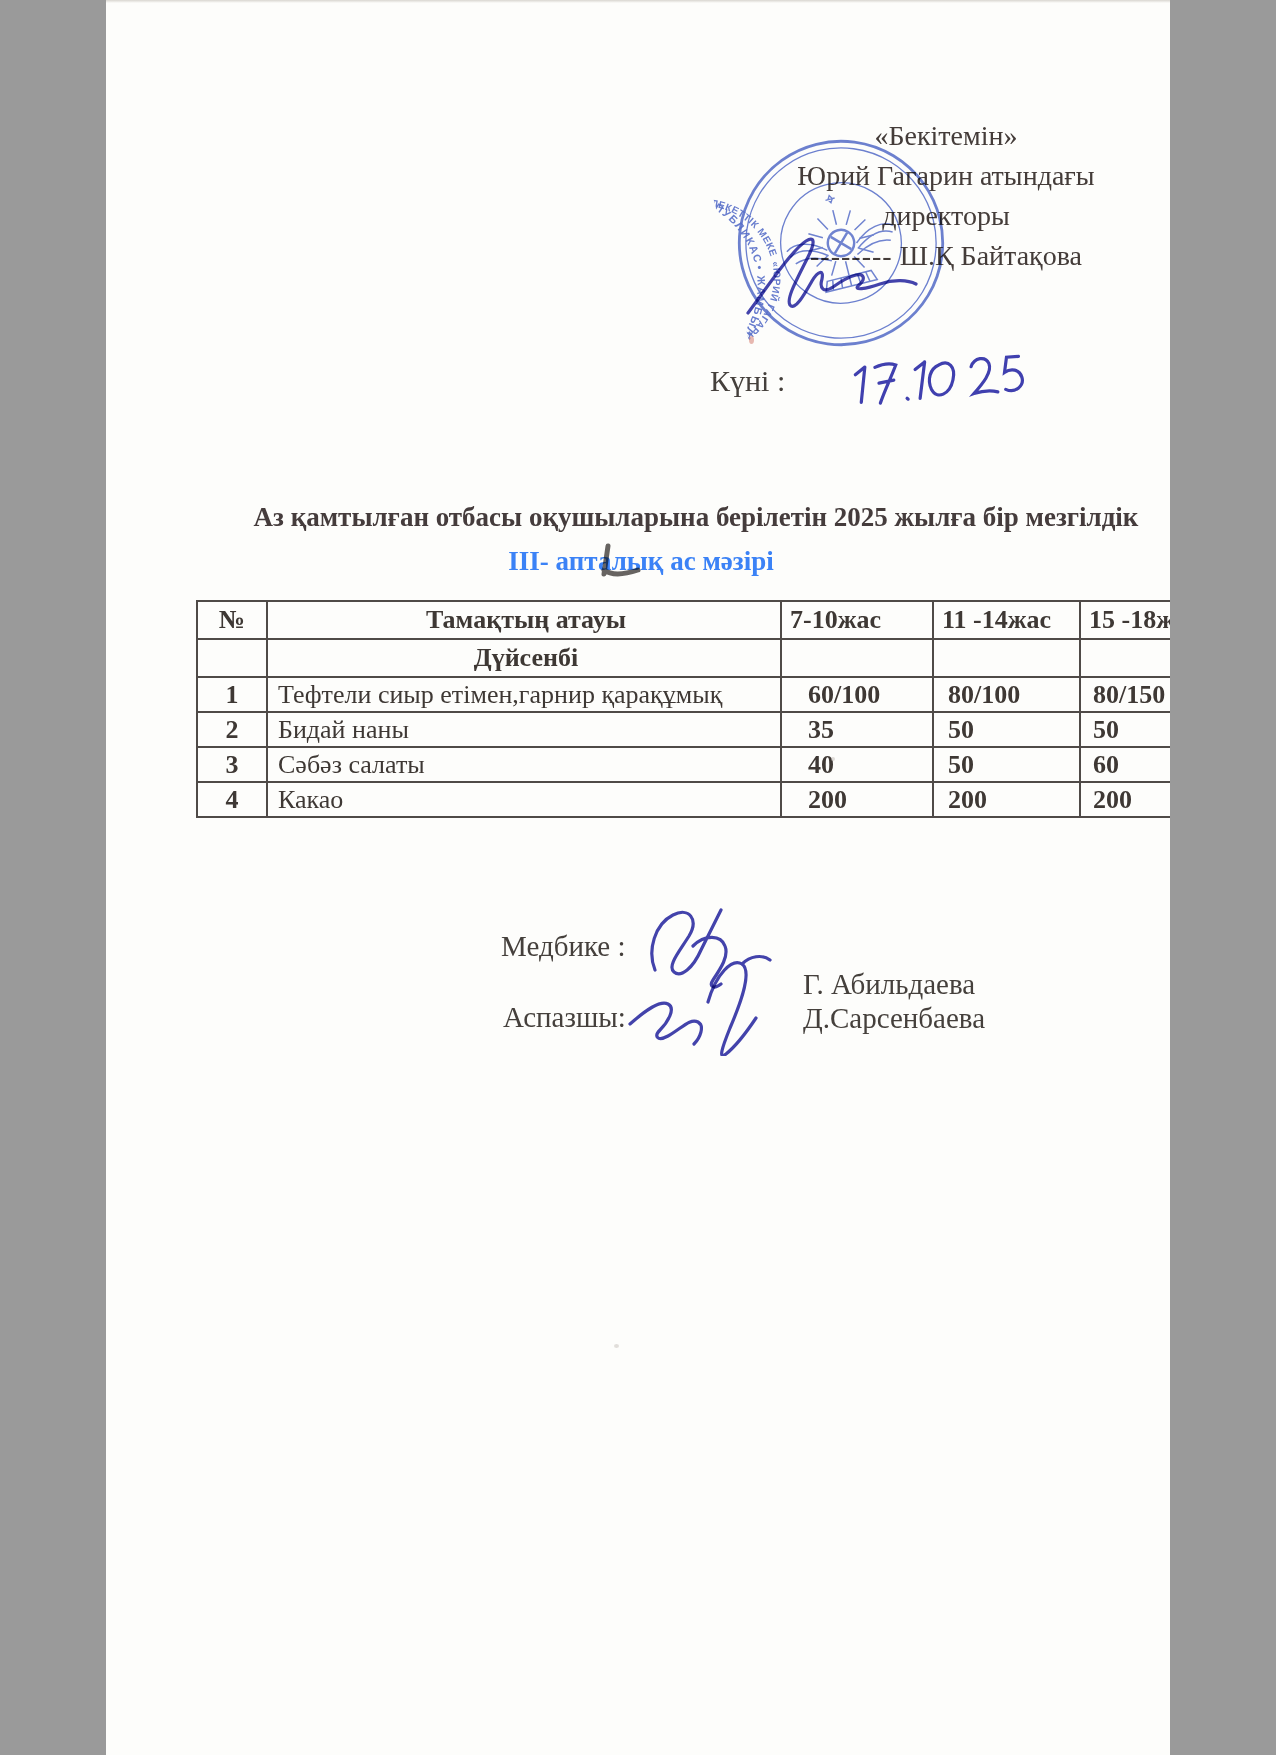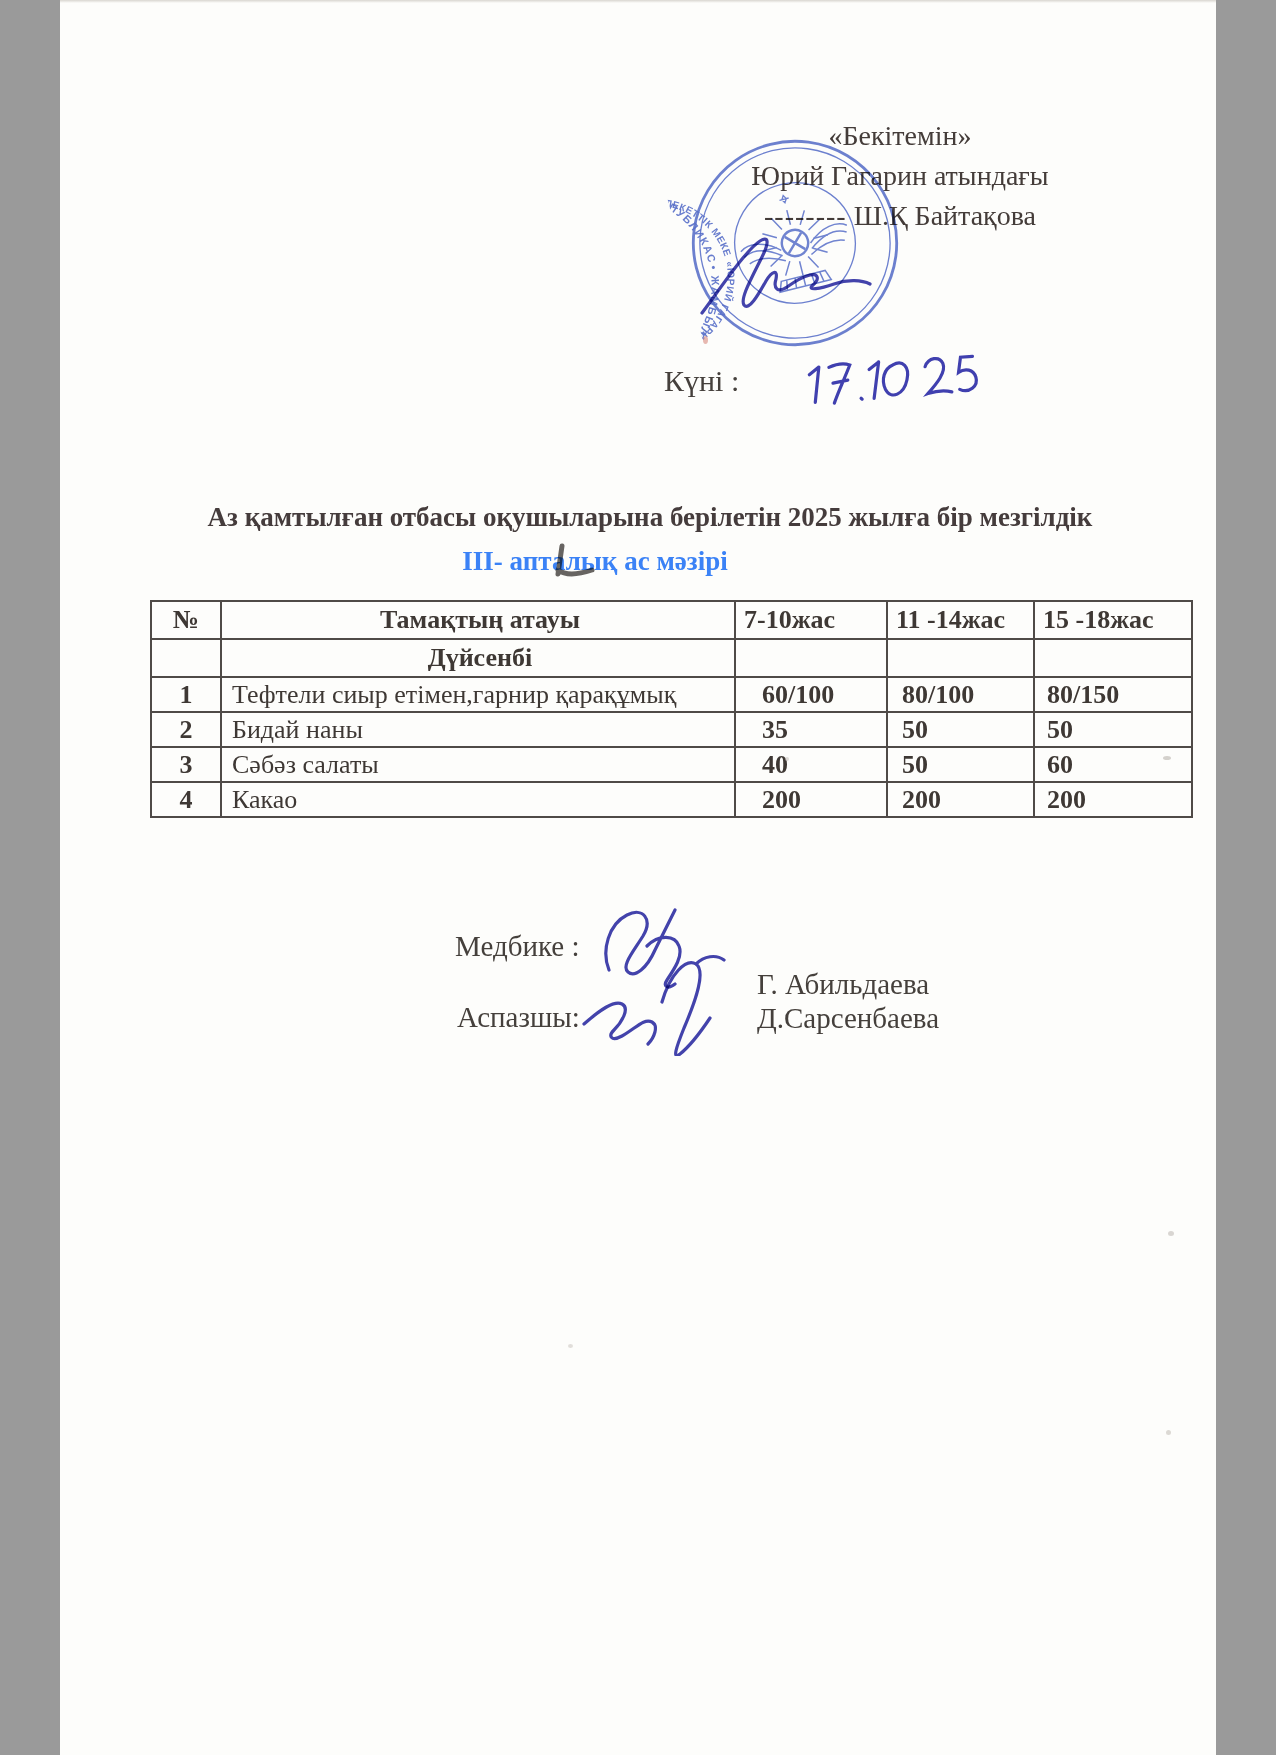--- a/index.html
+++ b/index.html
@@ -1,17 +1,17 @@
 <!DOCTYPE html>
 <html><head>
 <meta charset="utf-8">
 <style>
   html,body { margin:0; padding:0; background:#9a9a9a; }
   .page {
-    position:relative; width:1156px; height:1755px; margin:0 auto;
+    position:relative; width:1064px; height:1755px; margin:0 auto;
     background:#fdfdfb; overflow:hidden;
     font-family:"Liberation Serif", serif; color:#3e3834;
   }
   .scan-edge { position:absolute; top:0; left:0; width:100%; height:3px;
     background:linear-gradient(#d9d6d0, rgba(255,255,255,0)); }
 
   
   .approval { position:absolute; top:116px; left:668px; width:344px;
     text-align:center; font-size:28px; line-height:40px; color:#443c39; }
   .approval .dashes { letter-spacing:1px; }
@@ -68,20 +68,21 @@
 </style>
 </head>
 <body>
 
 <div class="page">
   <div class="scan-edge"></div>
 
   <div class="approval">
     <div>«Бекітемін»</div>
     <div>Юрий Гагарин атындағы</div>
+    <div>директоры</div>
     <div><span class="dashes">--------</span> <span>Ш.Қ Байтақова</span></div>
   </div>
 
   <svg class="stamp" viewBox="0 0 240 240">
     <g fill="none" stroke="#4a63c8" opacity="0.88">
       <circle cx="120" cy="120" r="108" stroke-width="3"></circle>
       <circle cx="120" cy="120" r="101" stroke-width="1.4"></circle>
       <circle cx="120" cy="120" r="64" stroke-width="1.4"></circle>
     </g>
     <defs>

